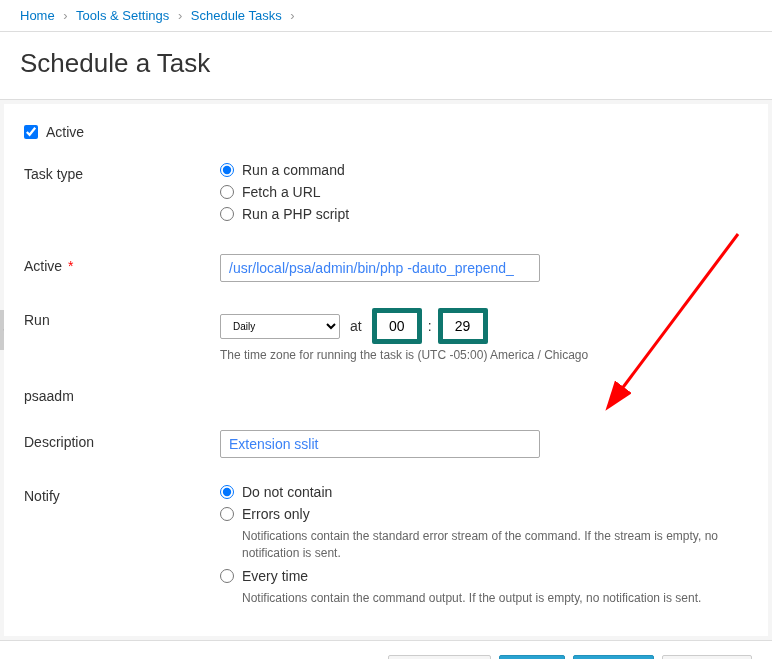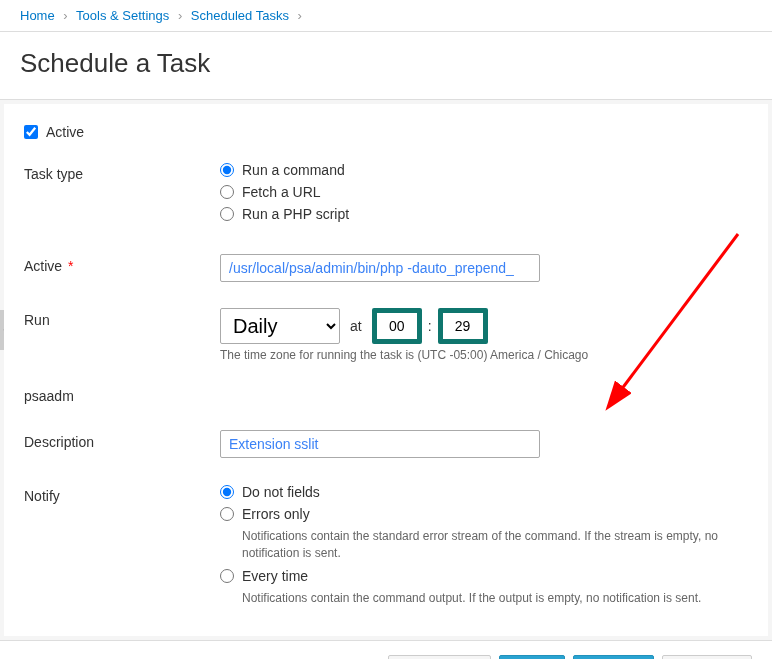--- a/index.html
+++ b/index.html
@@ -93,21 +93,21 @@
     .run-row {
       display: flex;
       align-items: center;
       gap: 6px;
     }
 
     select.select-input {
       padding: 5px 8px;
       border: 1px solid #aaa;
       border-radius: 2px;
-      font-size: 20px;
+      font-size: 10px;
       background: #fff;
       width: 120px;
     }
 
     .at-label {
       font-size: 14px;
       margin: 0 4px;
     }
 
     .time-input {
@@ -218,21 +218,21 @@
 
   <div class="left-handle">
     <span>‹</span>
   </div>
 
   <div class="breadcrumb">
     <a href="#">Home</a>
     <span class="breadcrumb-sep">›</span>
     <a href="#">Tools &amp; Settings</a>
     <span class="breadcrumb-sep">›</span>
-    <a href="#">Scheduled Tasks</a>
+    <a href="#">Schedule Tasks</a>
     <span class="breadcrumb-sep">›</span>
   </div>
 
   <div class="page-header">
     <h1 class="page-title">Schedule a Task</h1>
   </div>
 
   <div class="content">
 
     <svg class="arrow-overlay" width="200" height="230" style="position:absolute; top:120px; right:10px; pointer-events:none;">
@@ -307,21 +307,21 @@
       <div class="form-control-area">
         <input type="text" class="text-input" value="Extension sslit" style="">
       </div>
     </div>
 
     <div class="form-row" style="margin-bottom:10px;">
       <div class="form-label">Notify</div>
       <div class="form-control-area">
         <div class="radio-option">
           <input type="radio" name="notify" id="do_not_notify" checked="" style="">
-          <label for="do_not_notify">Do not fields</label>
+          <label for="do_not_notify">Do not contain</label>
         </div>
 
         <div class="radio-option" style="margin-top:4px;">
           <input type="radio" name="notify" id="errors_only" style="">
           <label for="errors_only">Errors only</label>
         </div>
         <div class="radio-description">
           Notifications contain the standard error stream of the command. If the stream is empty, no notification is sent.
         </div>
 

